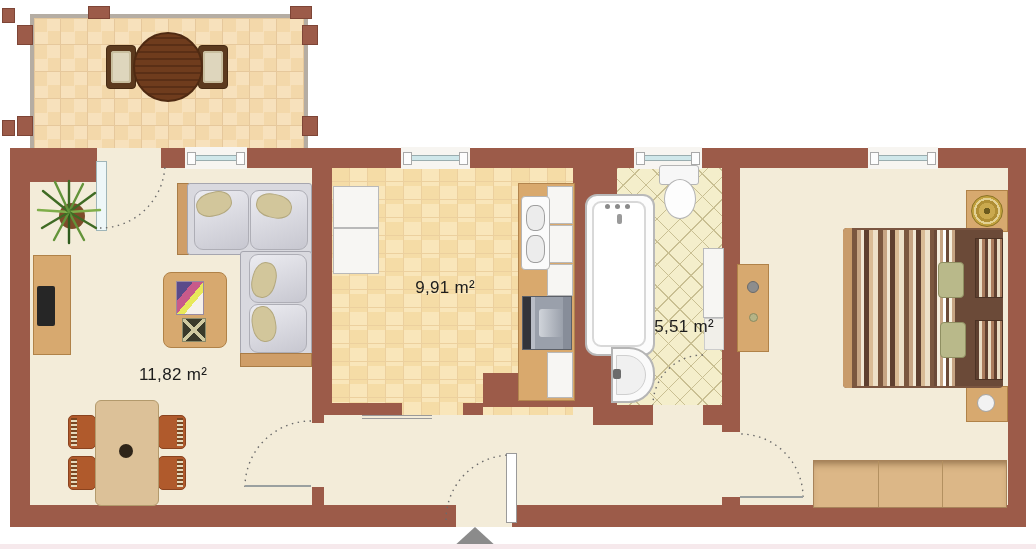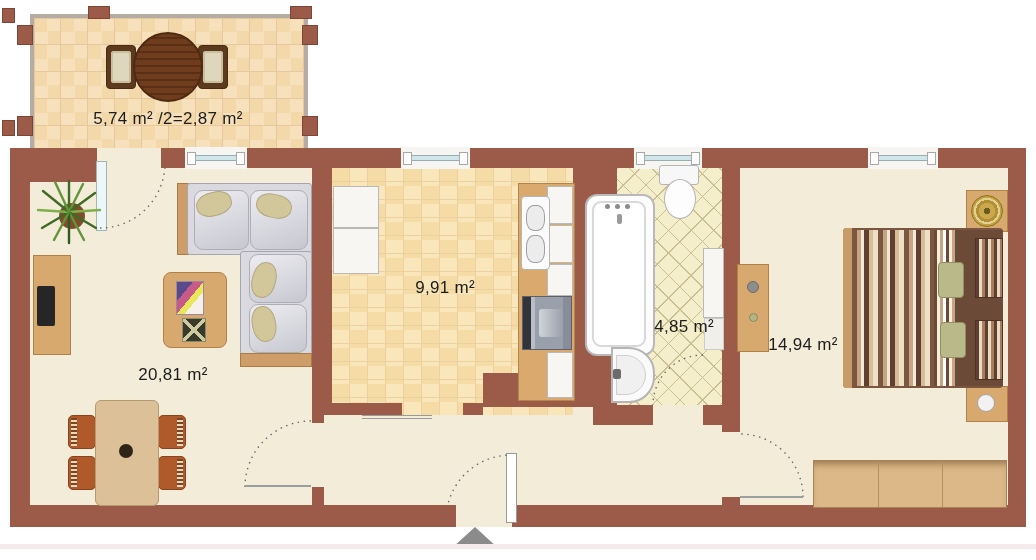--- a/index.html
+++ b/index.html
@@ -65,21 +65,20 @@
   <div class="post" style="left:290px;top:6px;width:20px;height:11px;"></div>
 
   <div class="bchair" style="left:106px;top:45px;width:28px;height:42px;">
     <div class="cush"></div>
   </div>
   <div class="bchair" style="left:198px;top:45px;width:28px;height:42px;">
     <div class="cush"></div>
   </div>
   <div class="abs" style="left:133px;top:32px;width:66px;height:66px;border-radius:50%;border:2px solid #4f2a12;
        background:repeating-linear-gradient(0deg,#6f3c1d 0 5px,#5a2f16 5px 7px);"></div>
-  <div class="arealabel" style="left:58px;top:109px;width:220px;">5,74 m² /2=2,87 m²</div>
 
   <div class="floor" style="left:30px;top:168px;width:282px;height:337px;"></div>
   <div class="floor" style="left:312px;top:403px;width:428px;height:102px;"></div>
   <div class="kitchen-floor" style="left:332px;top:168px;width:241px;height:247px;">
     <div class="grid"></div>
   </div>
   <div class="bath-floor" style="left:615px;top:168px;width:107px;height:257px;"></div>
   <div class="floor" style="left:740px;top:168px;width:268px;height:337px;"></div>
 
   <div class="wall" style="left:312px;top:168px;width:20px;height:235px;"></div>
@@ -257,21 +256,20 @@
     <div class="abs" style="left:95px;top:34px;width:24px;height:34px;background:#b9b98a;border:1px solid #8f8f62;border-radius:4px;"></div>
     <div class="abs" style="left:97px;top:94px;width:24px;height:34px;background:#b9b98a;border:1px solid #8f8f62;border-radius:4px;"></div>
   </div>
 
   <div class="abs" style="left:813px;top:460px;width:192px;height:46px;background:#dcb787;border:1px solid #a8835a;
        box-shadow:inset 0 7px 7px -4px rgba(90,60,30,.5);">
     <div class="abs" style="left:64px;top:0;width:1px;height:46px;background:#b39060;"></div>
     <div class="abs" style="left:128px;top:0;width:1px;height:46px;background:#b39060;"></div>
   </div>
 
-  <div class="arealabel" style="left:93px;top:365px;">20,81 m²</div>
+  <div class="arealabel" style="left:93px;top:365px;">11,82 m²</div>
   <div class="arealabel" style="left:365px;top:278px;">9,91 m²</div>
-  <div class="arealabel" style="left:604px;top:317px;">4,85 m²</div>
-  <div class="arealabel" style="left:723px;top:335px;">14,94 m²</div>
+  <div class="arealabel" style="left:604px;top:317px;">5,51 m²</div>
 
   <div class="triangle" style="left:452px;top:527px;"></div>
   <div class="abs" style="left:0;top:544px;width:1036px;height:5px;background:#f6e9ec;"></div>
 
 </div>
 
 </body></html>

